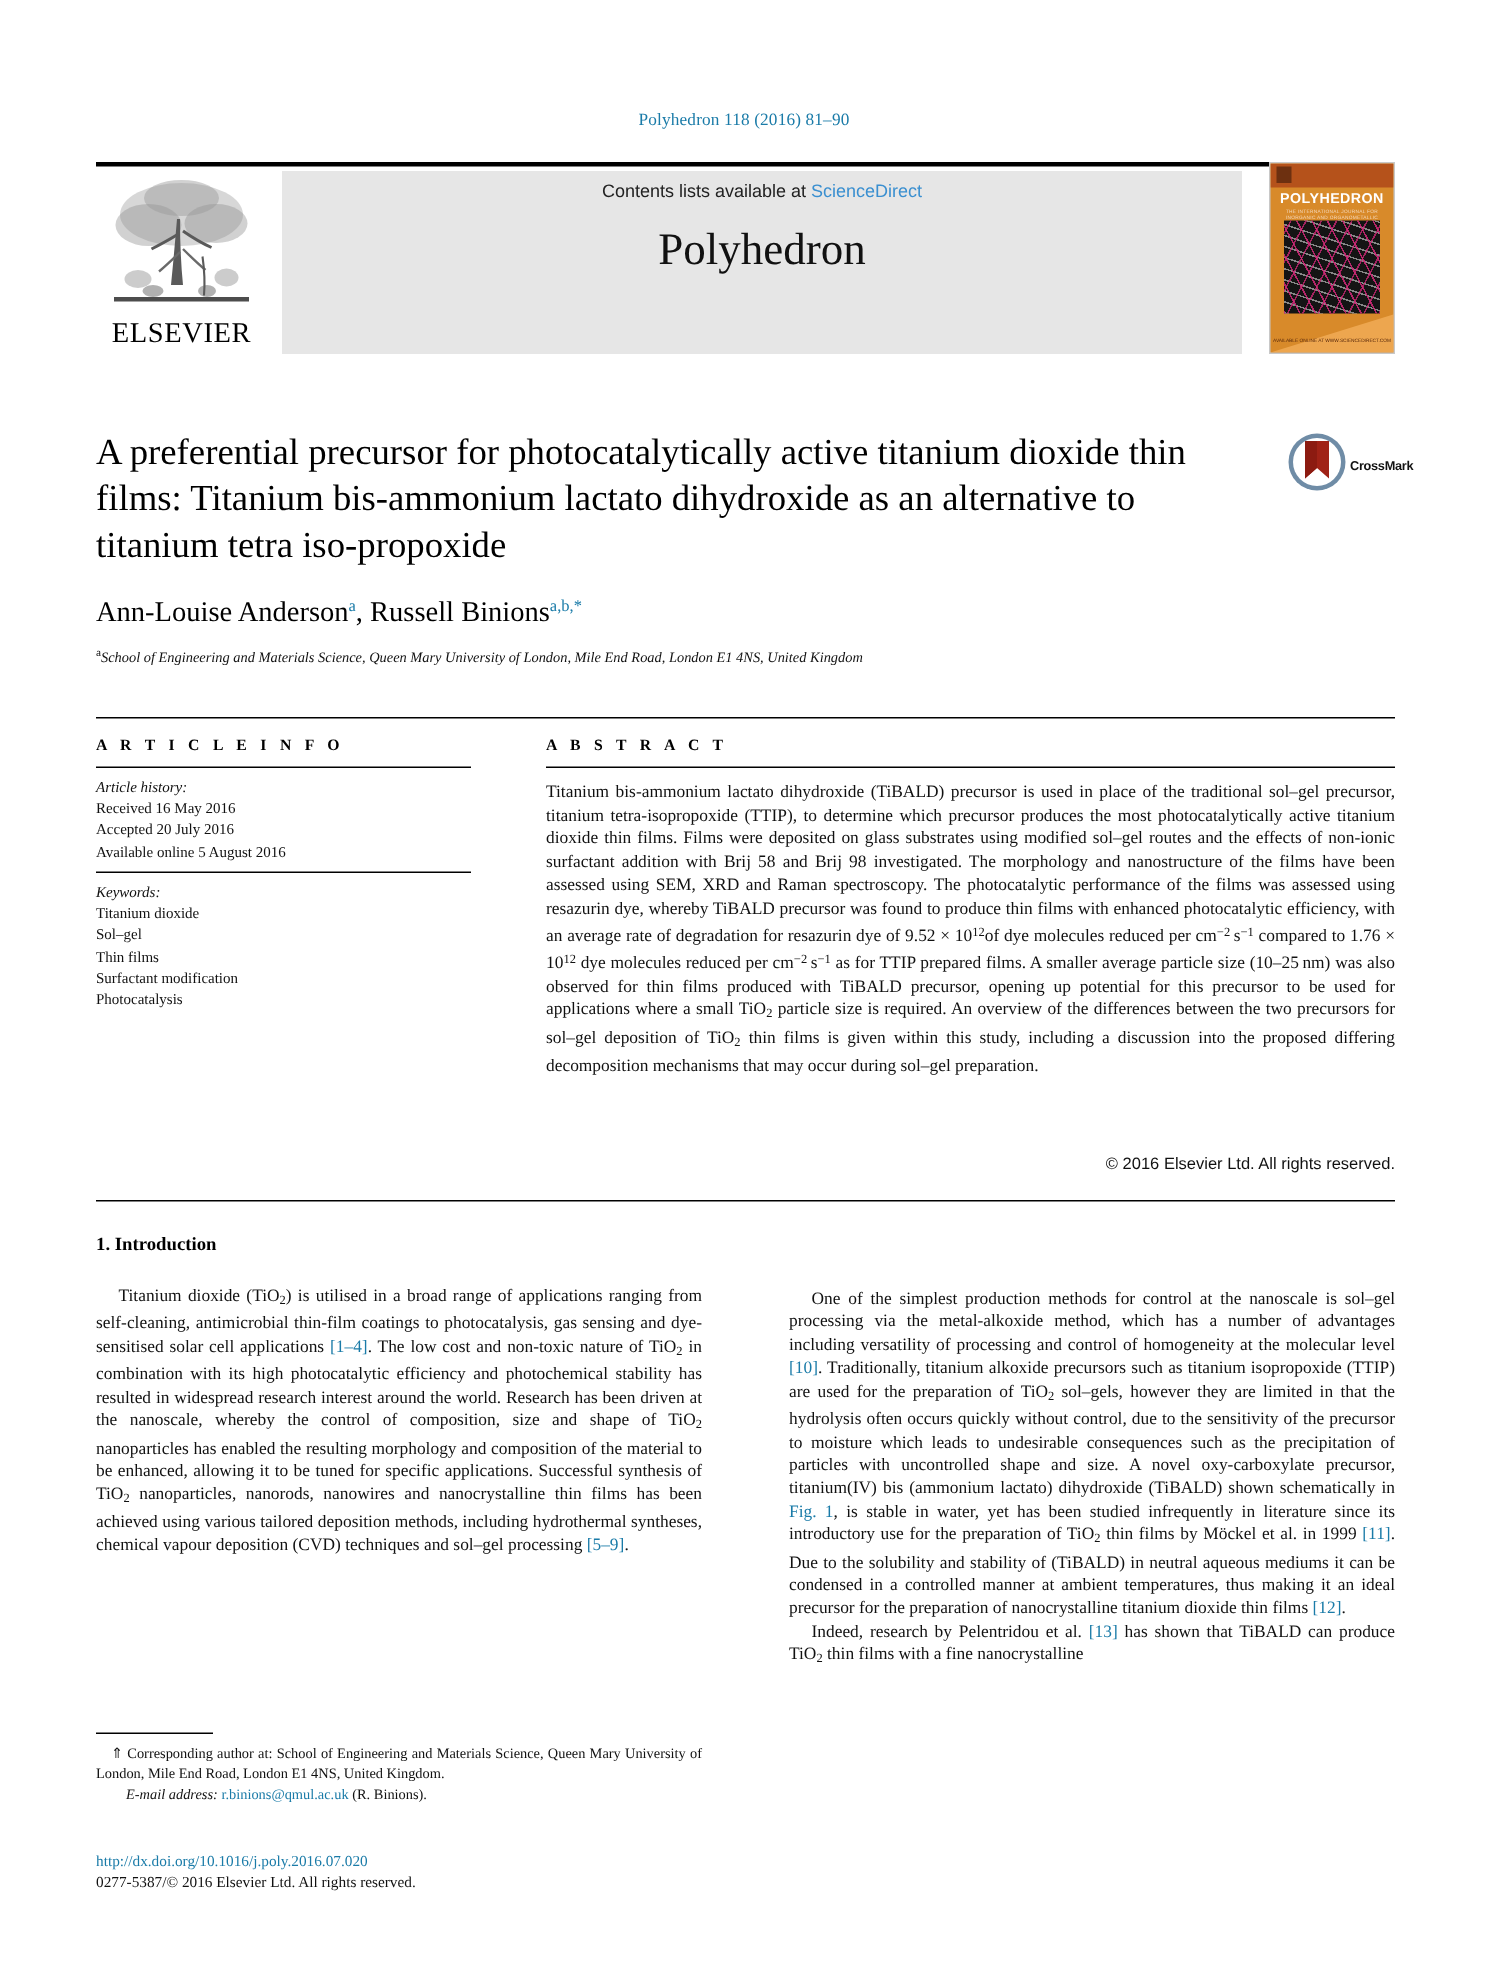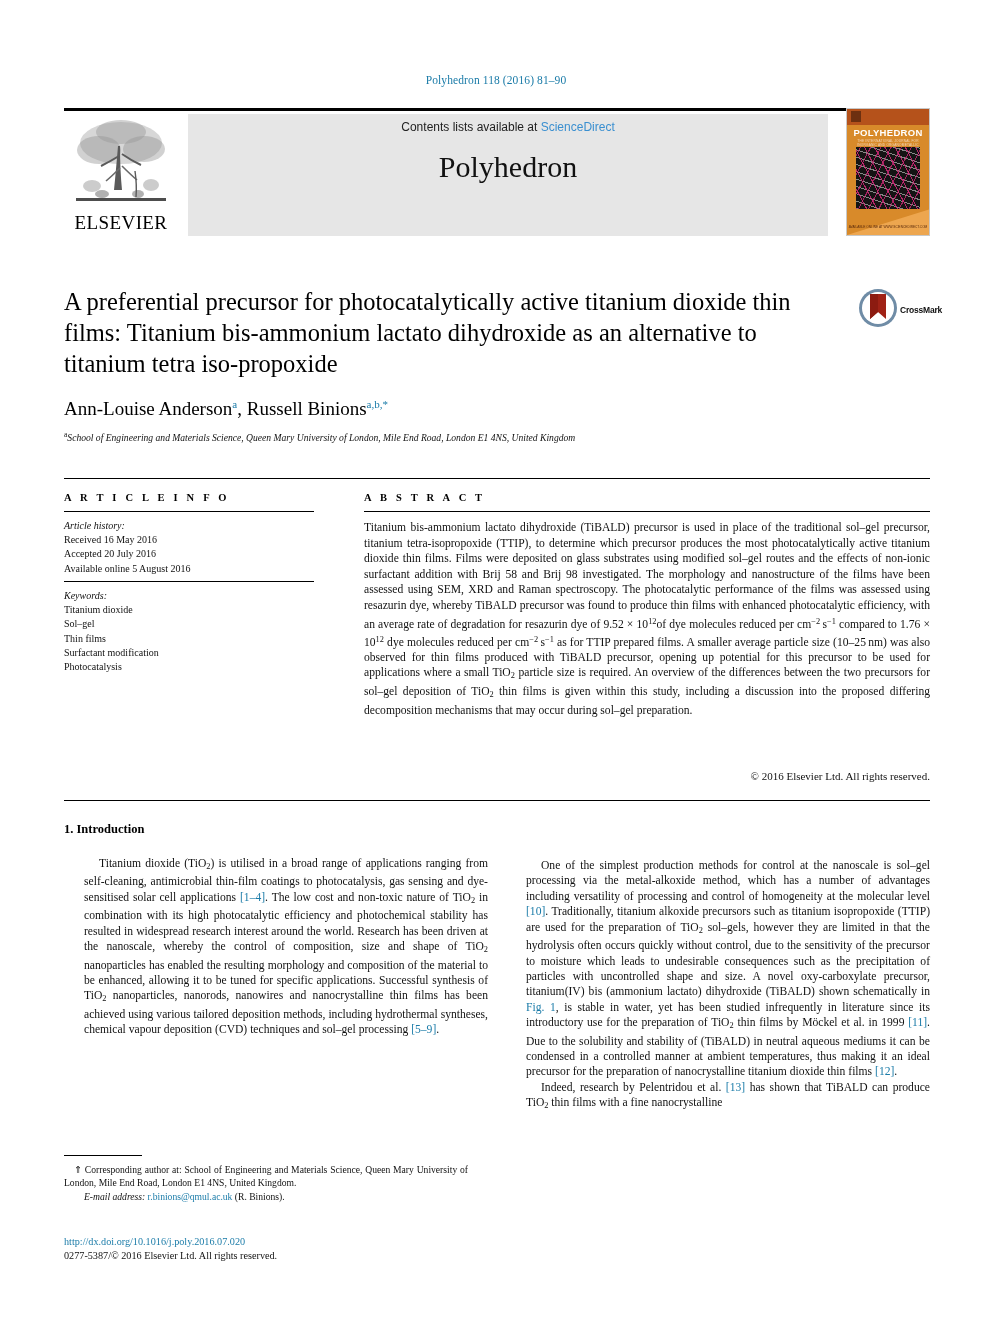--- a/index.html
+++ b/index.html
@@ -250,21 +250,21 @@
     font-size: 11.6px;
     line-height: 15.6px;
     text-align: justify;
     color: #111;
   }
   .copyright {
     position: absolute;
     left: 364px; top: 770px;
     width: 566px;
     text-align: right;
-    font-family: Liberation Serif, serif;
+    font-family: Liberation Sans, sans-serif;
     font-size: 11px;
     color: #111;
   }
 
   
   .sec-title {
     position: absolute;
     left: 64px; top: 822px;
     font-family: "Liberation Serif", serif;
     font-size: 12.5px;
@@ -274,21 +274,21 @@
   .col {
     position: absolute;
     width: 404px;
     font-family: "Liberation Serif", serif;
     font-size: 11.6px;
     line-height: 15.4px;
     text-align: justify;
     color: #111;
   }
   .col p { margin: 0 0 0 0; text-indent: 15px; }
-  .col-left { left: 64px; top: 856px; margin-left: 20px; }
+  .col-left { left: 64px; top: 856px; }
   .col-right { left: 526px; top: 858px; font-family: Liberation Serif, serif; }
   a, .link { color: #1a7ba8; text-decoration: none; }
 
   .footnote-rule {
     position: absolute;
     left: 64px; top: 1155px;
     width: 78px;
     height: 1.4px;
     background: #000;
   }

